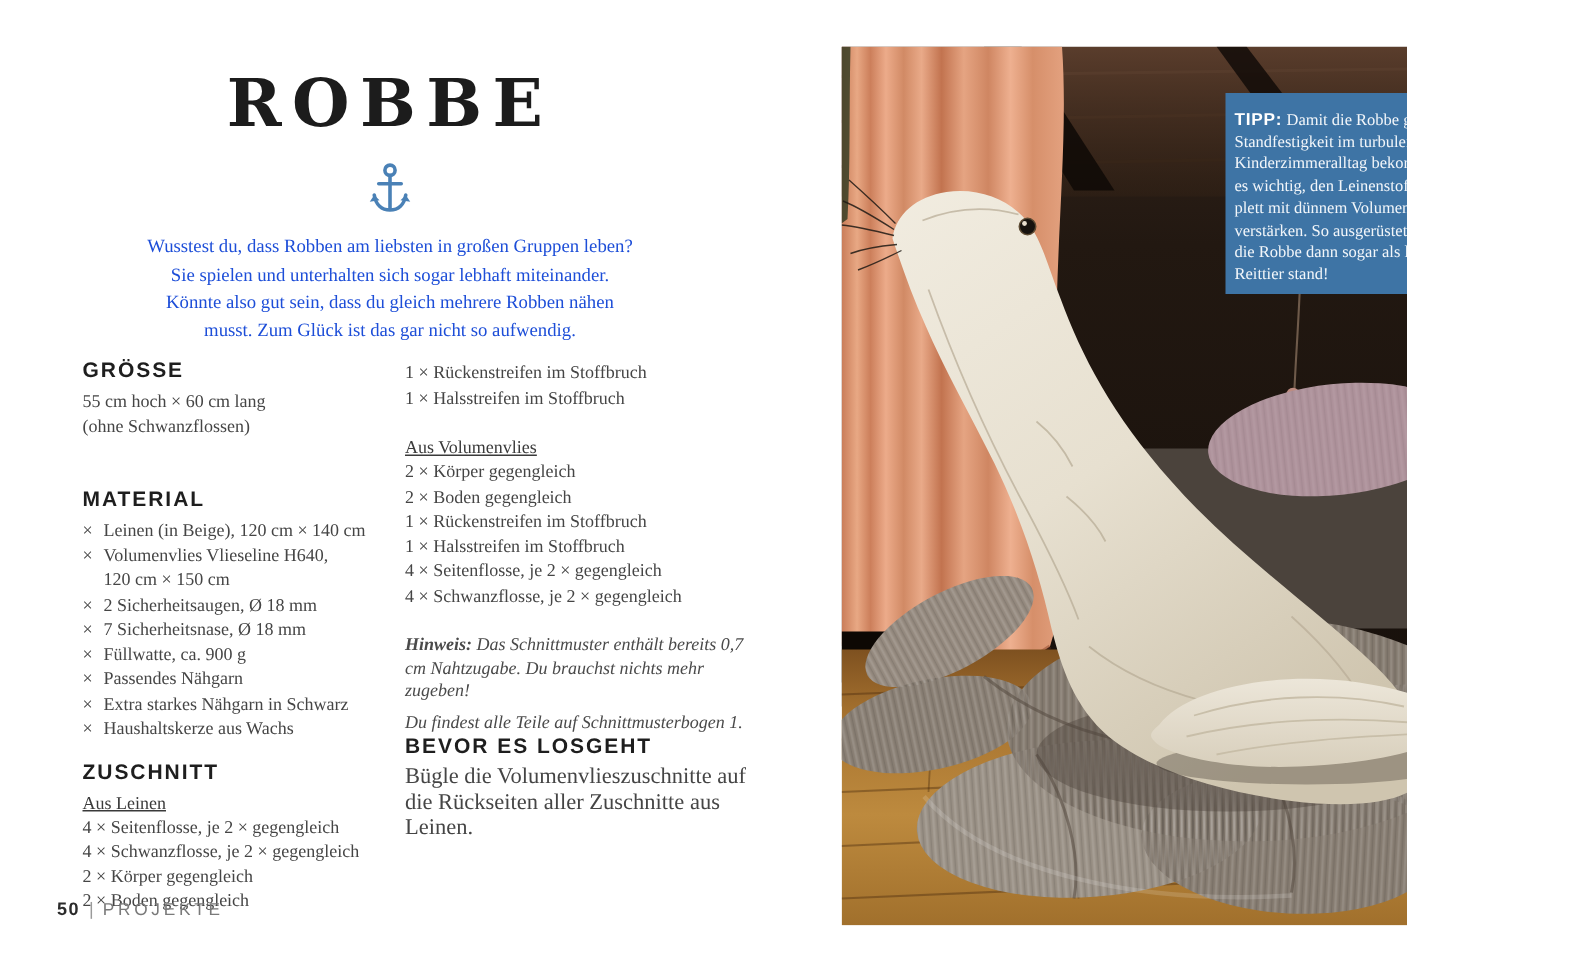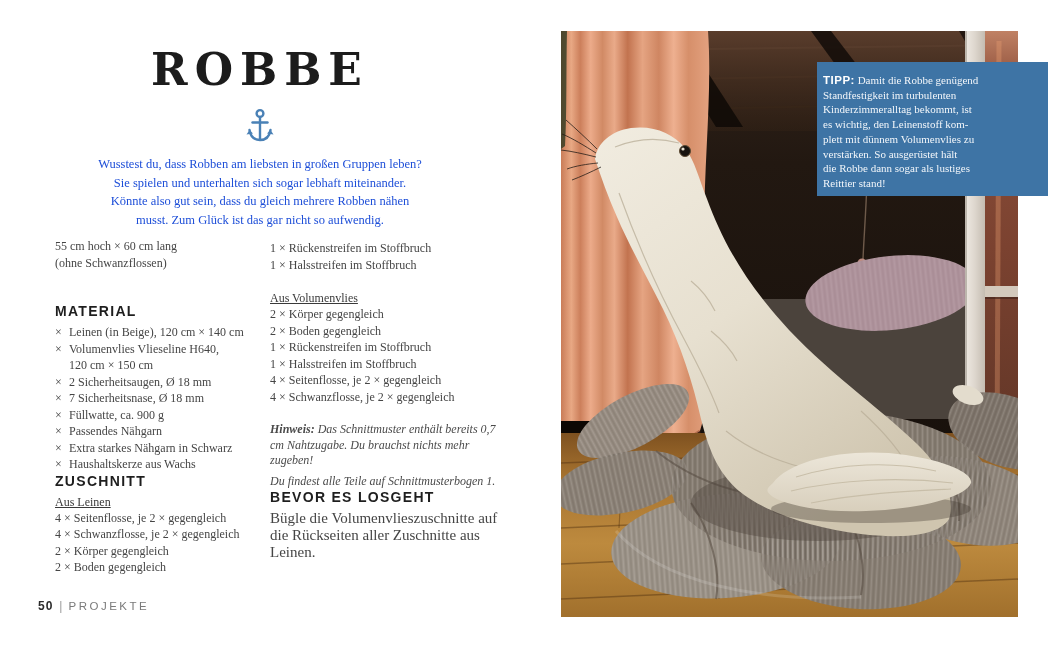--- a/index.html
+++ b/index.html
@@ -1,34 +1,34 @@
 <!DOCTYPE html>
 <html><head>
 <meta charset="utf-8">
 <style>
   html,body{margin:0;padding:0;background:#ffffff;}
-  .page{position:relative;width:1049px;height:648px;background:#ffffff;overflow:hidden;
+  .page{position:relative;width:938px;height:648px;background:#ffffff;overflow:hidden;
         font-family:"Liberation Serif",serif;color:#3a3a3a;}
 
   
   .title{position:absolute;left:0;top:44px;width:520px;margin:0;text-align:center;
          font-family:"DejaVu Serif",serif;font-weight:bold;font-size:44px;letter-spacing:7px;
          color:#1c1c1c;}
   .anchor-wrap{position:absolute;left:246px;top:108px;width:28px;height:36px;}
   .intro{position:absolute;left:50px;top:155px;width:420px;margin:0;text-align:center;
          font-size:12.5px;line-height:18.5px;font-weight:normal;color:#1d4ed8;white-space:pre-line;}
 
   .col{position:absolute;}
   .col1{left:55px;top:238px;width:212px;}
   .col2{left:270px;top:240px;width:238px;}
 
   h2.sec-h{margin:0 0 5px 0;font-family:"Liberation Sans",sans-serif;font-weight:bold;
            font-size:14px;letter-spacing:1.3px;color:#1e1e1e;}
   .block-material{margin-top:32px;}
-  .block-zuschnitt{}
+  .block-zuschnitt{margin-top:12px;}
   .line,.row{font-size:12px;line-height:16.5px;color:#454545;}
   .xlist{margin-top:3px;}
   .xrow{display:flex;font-size:12px;line-height:16.5px;color:#454545;}
   .xrow .bullet{flex:none;width:14px;}
   .xrow .txt{white-space:pre-line;}
   h3.u{margin:0;font-size:12px;line-height:16px;font-weight:normal;color:#3a3a3a;
        text-decoration:underline;}
   .col2 h3.u{margin-top:17px;}
   .hint{margin:17px 0 0 0;font-style:italic;font-size:12px;line-height:15.5px;color:#4a4a4a;}
   .hint strong{font-style:italic;}
@@ -73,20 +73,21 @@
     </svg>
   </div>
 
   <p class="intro">Wusstest du, dass Robben am liebsten in großen Gruppen leben?
 Sie spielen und unterhalten sich sogar lebhaft miteinander.
 Könnte also gut sein, dass du gleich mehrere Robben nähen
 musst. Zum Glück ist das gar nicht so aufwendig.</p>
 
   <section class="col col1">
     <div>
+      <h2 class="sec-h">GRÖSSE</h2>
       <div>
           <div class="line">55 cm hoch × 60 cm lang</div>
           <div class="line">(ohne Schwanzflossen)</div>
         </div>
     </div>
     <div class="block-material">
       <h2 class="sec-h">MATERIAL</h2>
       <div class="xlist">
           <div class="xrow">
             <span class="bullet">×</span>

